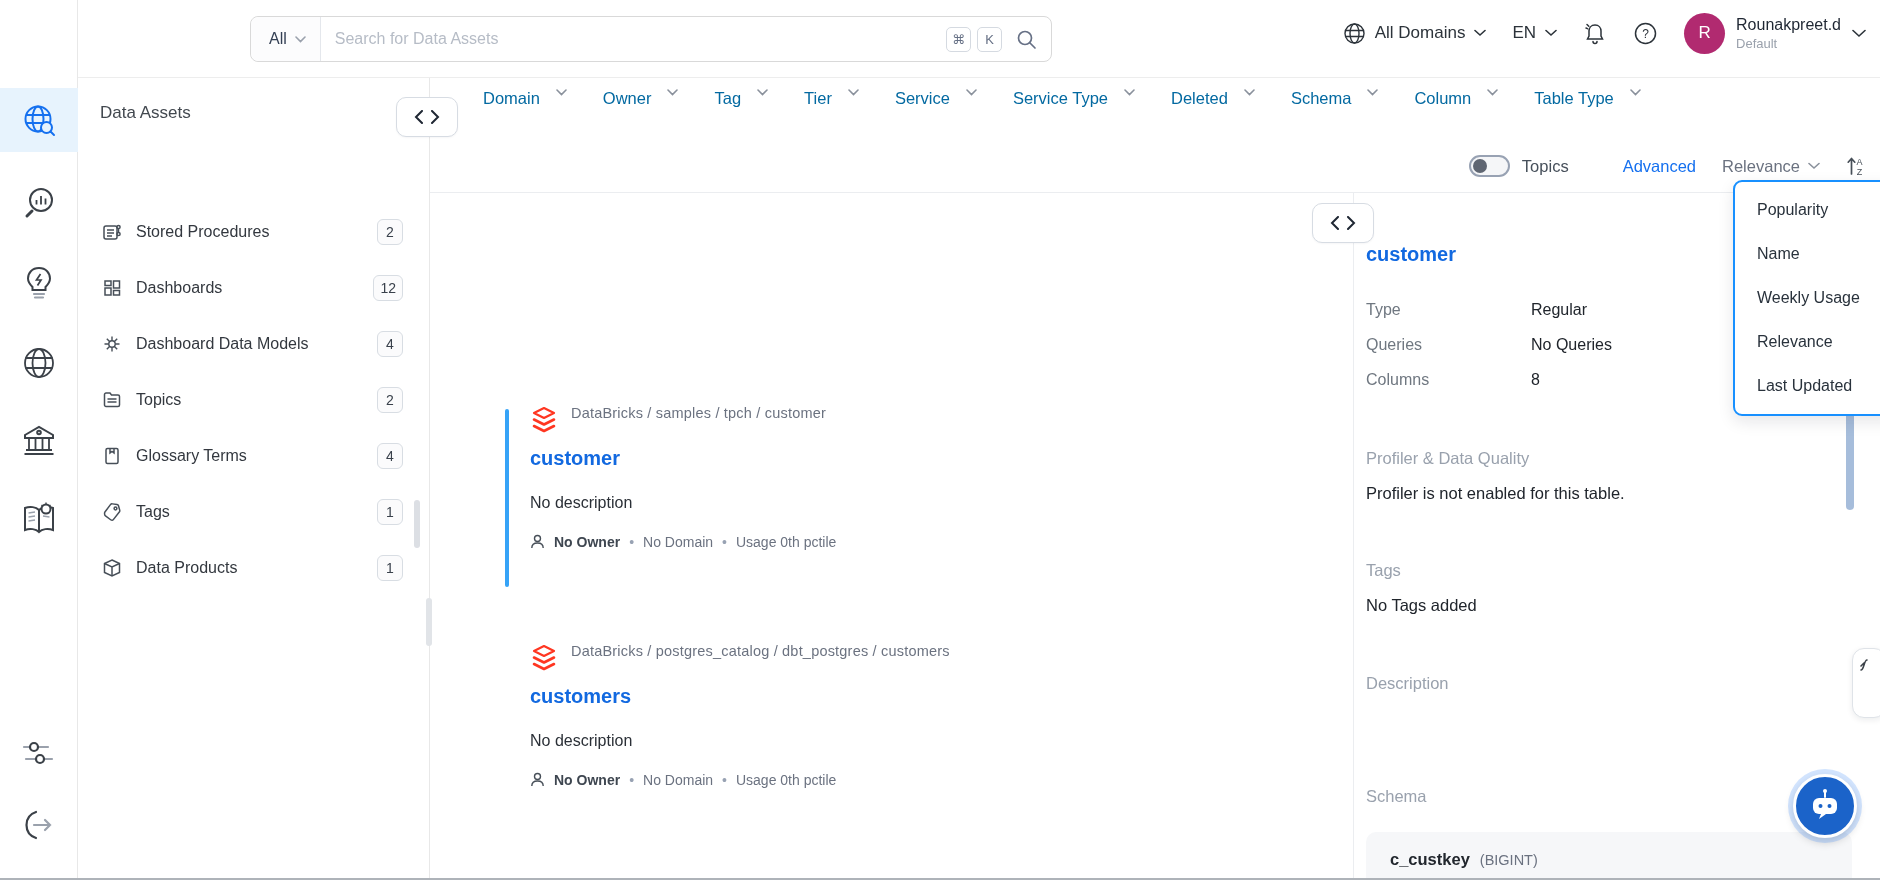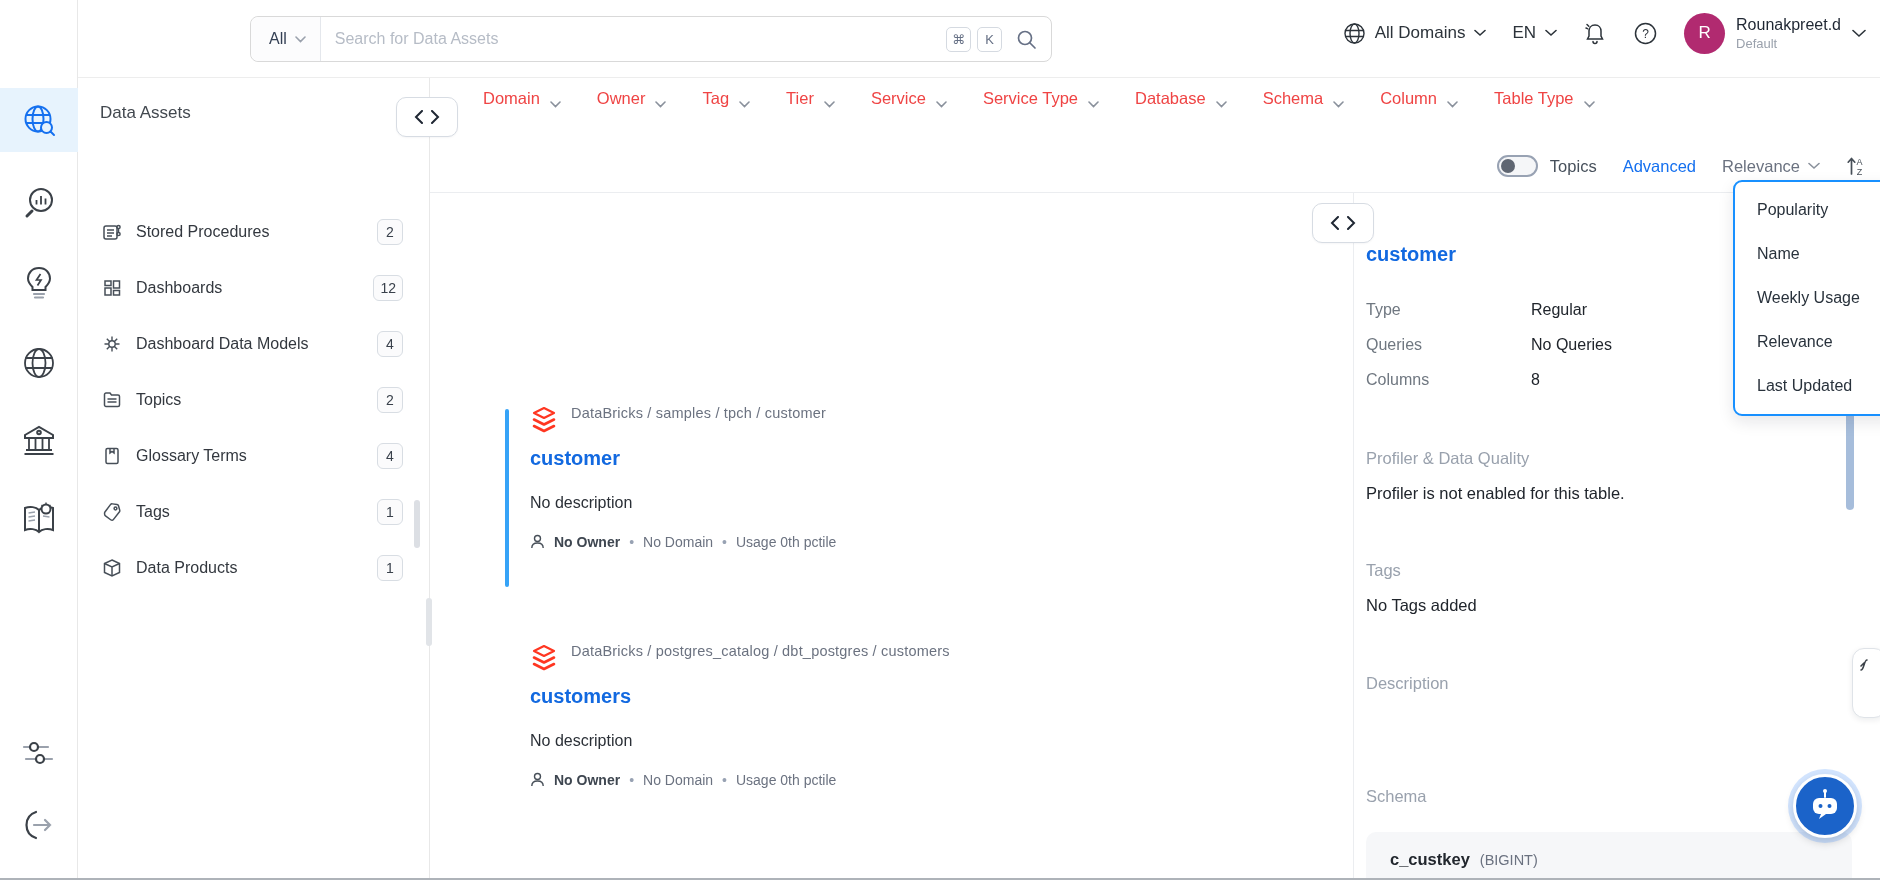--- a/index.html
+++ b/index.html
@@ -37,26 +37,26 @@
   .asset-item .a-label { flex:1; }
   .asset-item.active { background:#e7f3fd; color:#1570ef; font-weight:bold; box-shadow:inset 4px 0 0 #1570ef; }
   .badge { background:#fbfbfc; border:1px solid #d8dde3; border-radius:6px; color:#39414b; font-size:14px; min-width:26px; height:26px; display:inline-flex; align-items:center; justify-content:center; padding:0 6px; }
   .badge.active { background:#1570ef; border-color:#1570ef; color:#fff; border-radius:8px; font-weight:bold; min-width:34px; }
   .scroll-thumb { position:absolute; background:#dcdfe4; border-radius:3px; }
 
   .collapse-btn { position:absolute; background:#fff; border:1px solid #d7dce3; border-radius:10px; display:flex; align-items:center; justify-content:center; cursor:pointer; box-shadow:0 1px 2px rgba(16,24,40,.04); z-index:15; }
 
   
   .filter-row { position:absolute; left:483px; top:78px; height:40px; display:flex; align-items:center; gap:36px; z-index:5; }
-  .filter-chip { display:flex; align-items:flex-end; gap:10px; color:#ef4444; font-size:16.5px; cursor:pointer; white-space:nowrap; }
+  .filter-chip { display:flex; align-items:flex-start; gap:16px; color:#0369a1; font-size:16.5px; cursor:pointer; white-space:nowrap; }
   .controls-row { position:absolute; right:14px; top:148px; height:36px; display:flex; align-items:center; gap:26px; z-index:5; }
   .toggle { width:41px; height:22px; border:2px solid #98a2b3; border-radius:12px; background:#f5f6f8; position:relative; cursor:pointer; }
   .toggle .knob { position:absolute; left:2px; top:2px; width:14px; height:14px; border-radius:50%; background:#5f6672; }
   .lbl-deleted { font-size:16.5px; color:#47505b; margin-left:-14px; }
-  .lbl-advanced { font-size:16.5px; color:#1570ef; cursor:pointer; }
+  .lbl-advanced { font-size:16.5px; color:#1570ef; cursor:pointer;margin-left:28px; }
   .sort-chip { display:flex; align-items:center; gap:8px; color:#6b7280; font-size:16.5px; cursor:pointer; }
 
   .hline { position:absolute; left:430px; right:0; top:192px; height:1px; background:#ebedf0; }
   .vline { position:absolute; left:1353px; top:192px; bottom:0; width:1px; background:#ebedf0; }
 
   
   .cards { position:absolute; left:430px; top:193px; width:923px; bottom:0; }
   .card { position:absolute; left:75px; right:30px; height:190px; cursor:pointer; }
   .sel-bar { position:absolute; left:0; top:4px; height:178px; width:4px; background:#36a3f7; border-radius:2px; }
   .card-in { position:absolute; left:25px; right:0; top:0; }
@@ -365,21 +365,21 @@
           <path d="M1 1 L5.5 5.5 L10 1" stroke="#8a919c" stroke-width="1.6" fill="none" stroke-linecap="round"></path>
         </svg>
     </span>
       <span class="filter-chip">
       <span>Service Type</span>
       <svg width="11" height="7" viewBox="0 0 11 7">
           <path d="M1 1 L5.5 5.5 L10 1" stroke="#8a919c" stroke-width="1.6" fill="none" stroke-linecap="round"></path>
         </svg>
     </span>
       <span class="filter-chip">
-      <span>Database</span>
+      <span>Deleted</span>
       <svg width="11" height="7" viewBox="0 0 11 7">
           <path d="M1 1 L5.5 5.5 L10 1" stroke="#8a919c" stroke-width="1.6" fill="none" stroke-linecap="round"></path>
         </svg>
     </span>
       <span class="filter-chip">
       <span>Schema</span>
       <svg width="11" height="7" viewBox="0 0 11 7">
           <path d="M1 1 L5.5 5.5 L10 1" stroke="#8a919c" stroke-width="1.6" fill="none" stroke-linecap="round"></path>
         </svg>
     </span>

